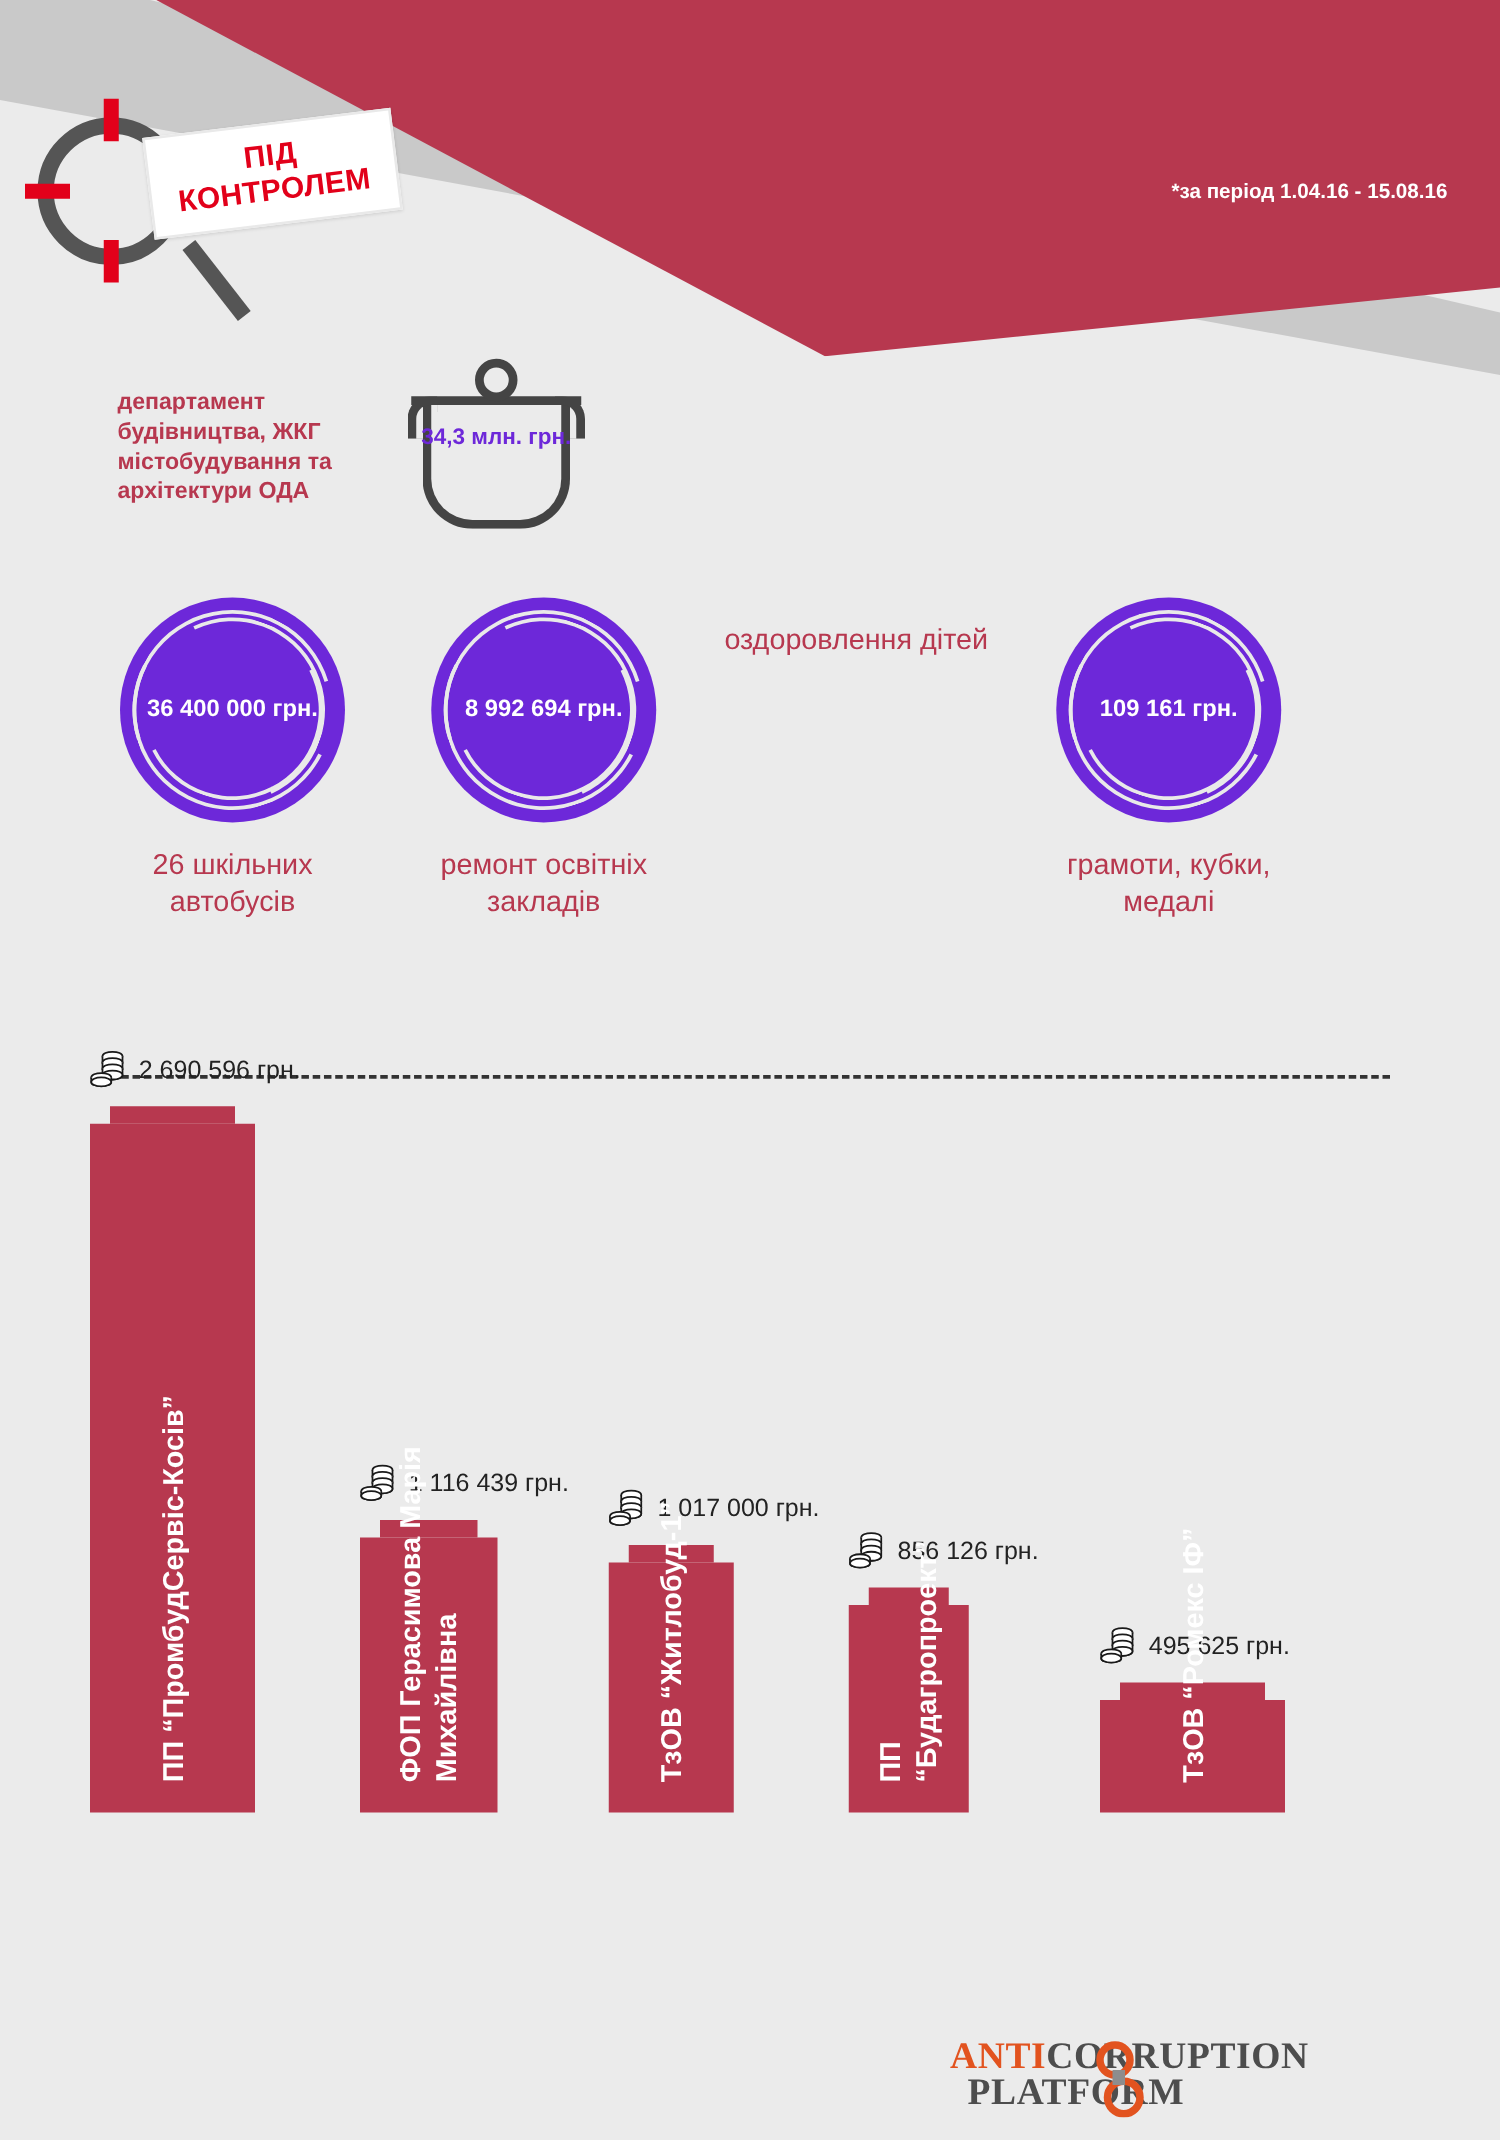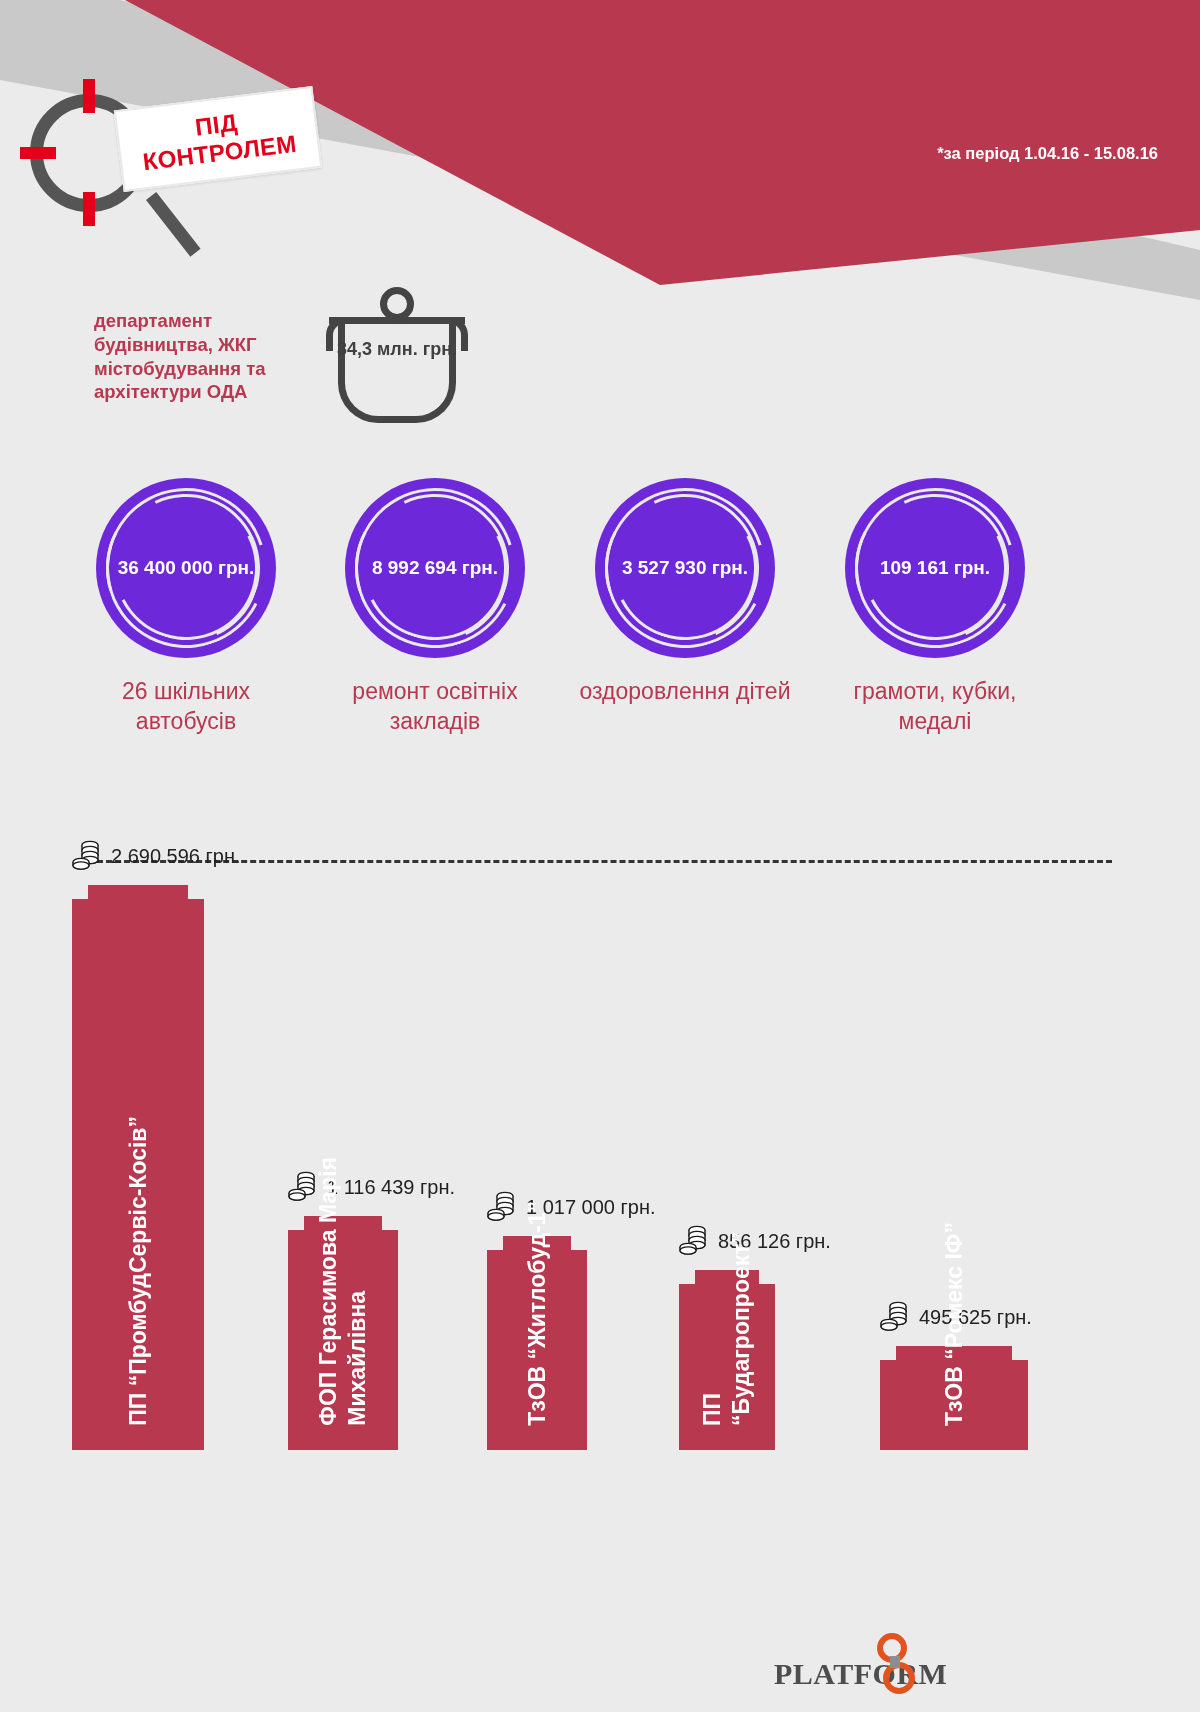--- a/index.html
+++ b/index.html
@@ -88,21 +88,21 @@
     border-right: 7px solid #444444; border-top: 7px solid #444444;
     border-top-right-radius: 18px; z-index: 2;
   }
   .purse-body {
     position: absolute; left: 16px; top: 36px; width: 118px; height: 100px;
     border: 7px solid #444444; border-top: none;
     border-radius: 0 0 40px 40px; background: #ebebeb;
   }
   .purse-value {
     position: absolute; left: 0; top: 52px; width: 150px;
-    text-align: center; color: #404040;
+    text-align: center; color: #6d28d9;
     font-size: 18px; font-weight: bold; line-height: 1.2; z-index: 4;
   }
 
   
   #circles-row { position: absolute; left: 0; top: 478px; width: 1200px; height: 340px; }
   .circle-item { position: absolute; top: 0; width: 230px; text-align: center; }
   #circle-item-0 { left: 71px; }
   #circle-item-1 { left: 320px; }
   #circle-item-2 { left: 570px; }
   #circle-item-3 { left: 820px; }
@@ -237,27 +237,20 @@
         <div class="circle-arc arc-a"></div>
         <div class="circle-arc arc-b"></div>
         <div class="circle-arc arc-c"></div>
         <div class="circle-arc arc-d"></div>
         <div class="circle-value">8 992 694 грн.</div>
       </div>
       <div class="circle-caption">ремонт освітніх
 закладів</div>
     </div>
     <div class="circle-item" id="circle-item-2">
-      <div class="circle-disc">
-        <div class="circle-arc arc-a"></div>
-        <div class="circle-arc arc-b"></div>
-        <div class="circle-arc arc-c"></div>
-        <div class="circle-arc arc-d"></div>
-        <div class="circle-value">3 527 930 грн.</div>
-      </div>
       <div class="circle-caption">оздоровлення
 дітей</div>
     </div>
     <div class="circle-item" id="circle-item-3">
       <div class="circle-disc">
         <div class="circle-arc arc-a"></div>
         <div class="circle-arc arc-b"></div>
         <div class="circle-arc arc-c"></div>
         <div class="circle-arc arc-d"></div>
         <div class="circle-value">109 161 грн.</div>
@@ -408,20 +401,21 @@
           <div class="bar-main">
             <div class="bar-name">
               <div class="bar-name-text">ТзОВ “Ромекс ІФ”</div>
             </div>
           </div>
         </div>
       </div>
     </div>
 
   <div id="footer-logo">
+    <div id="footer-logo-line1"><span class="logo-anti">ANTI</span><span>CORRUPTION</span></div>
     <div id="footer-logo-line2">PLATFORM</div>
     <svg id="footer-cuffs" width="58" height="62" viewBox="0 0 58 62">
       <circle cx="19" cy="16" r="12" fill="none" stroke="#e2531f" stroke-width="6"></circle>
       <circle cx="26" cy="46" r="13" fill="none" stroke="#e2531f" stroke-width="6"></circle>
       <rect x="17" y="24" width="10" height="12" fill="#8d8d8d"></rect>
     </svg>
   </div>
 
 </div>
 

